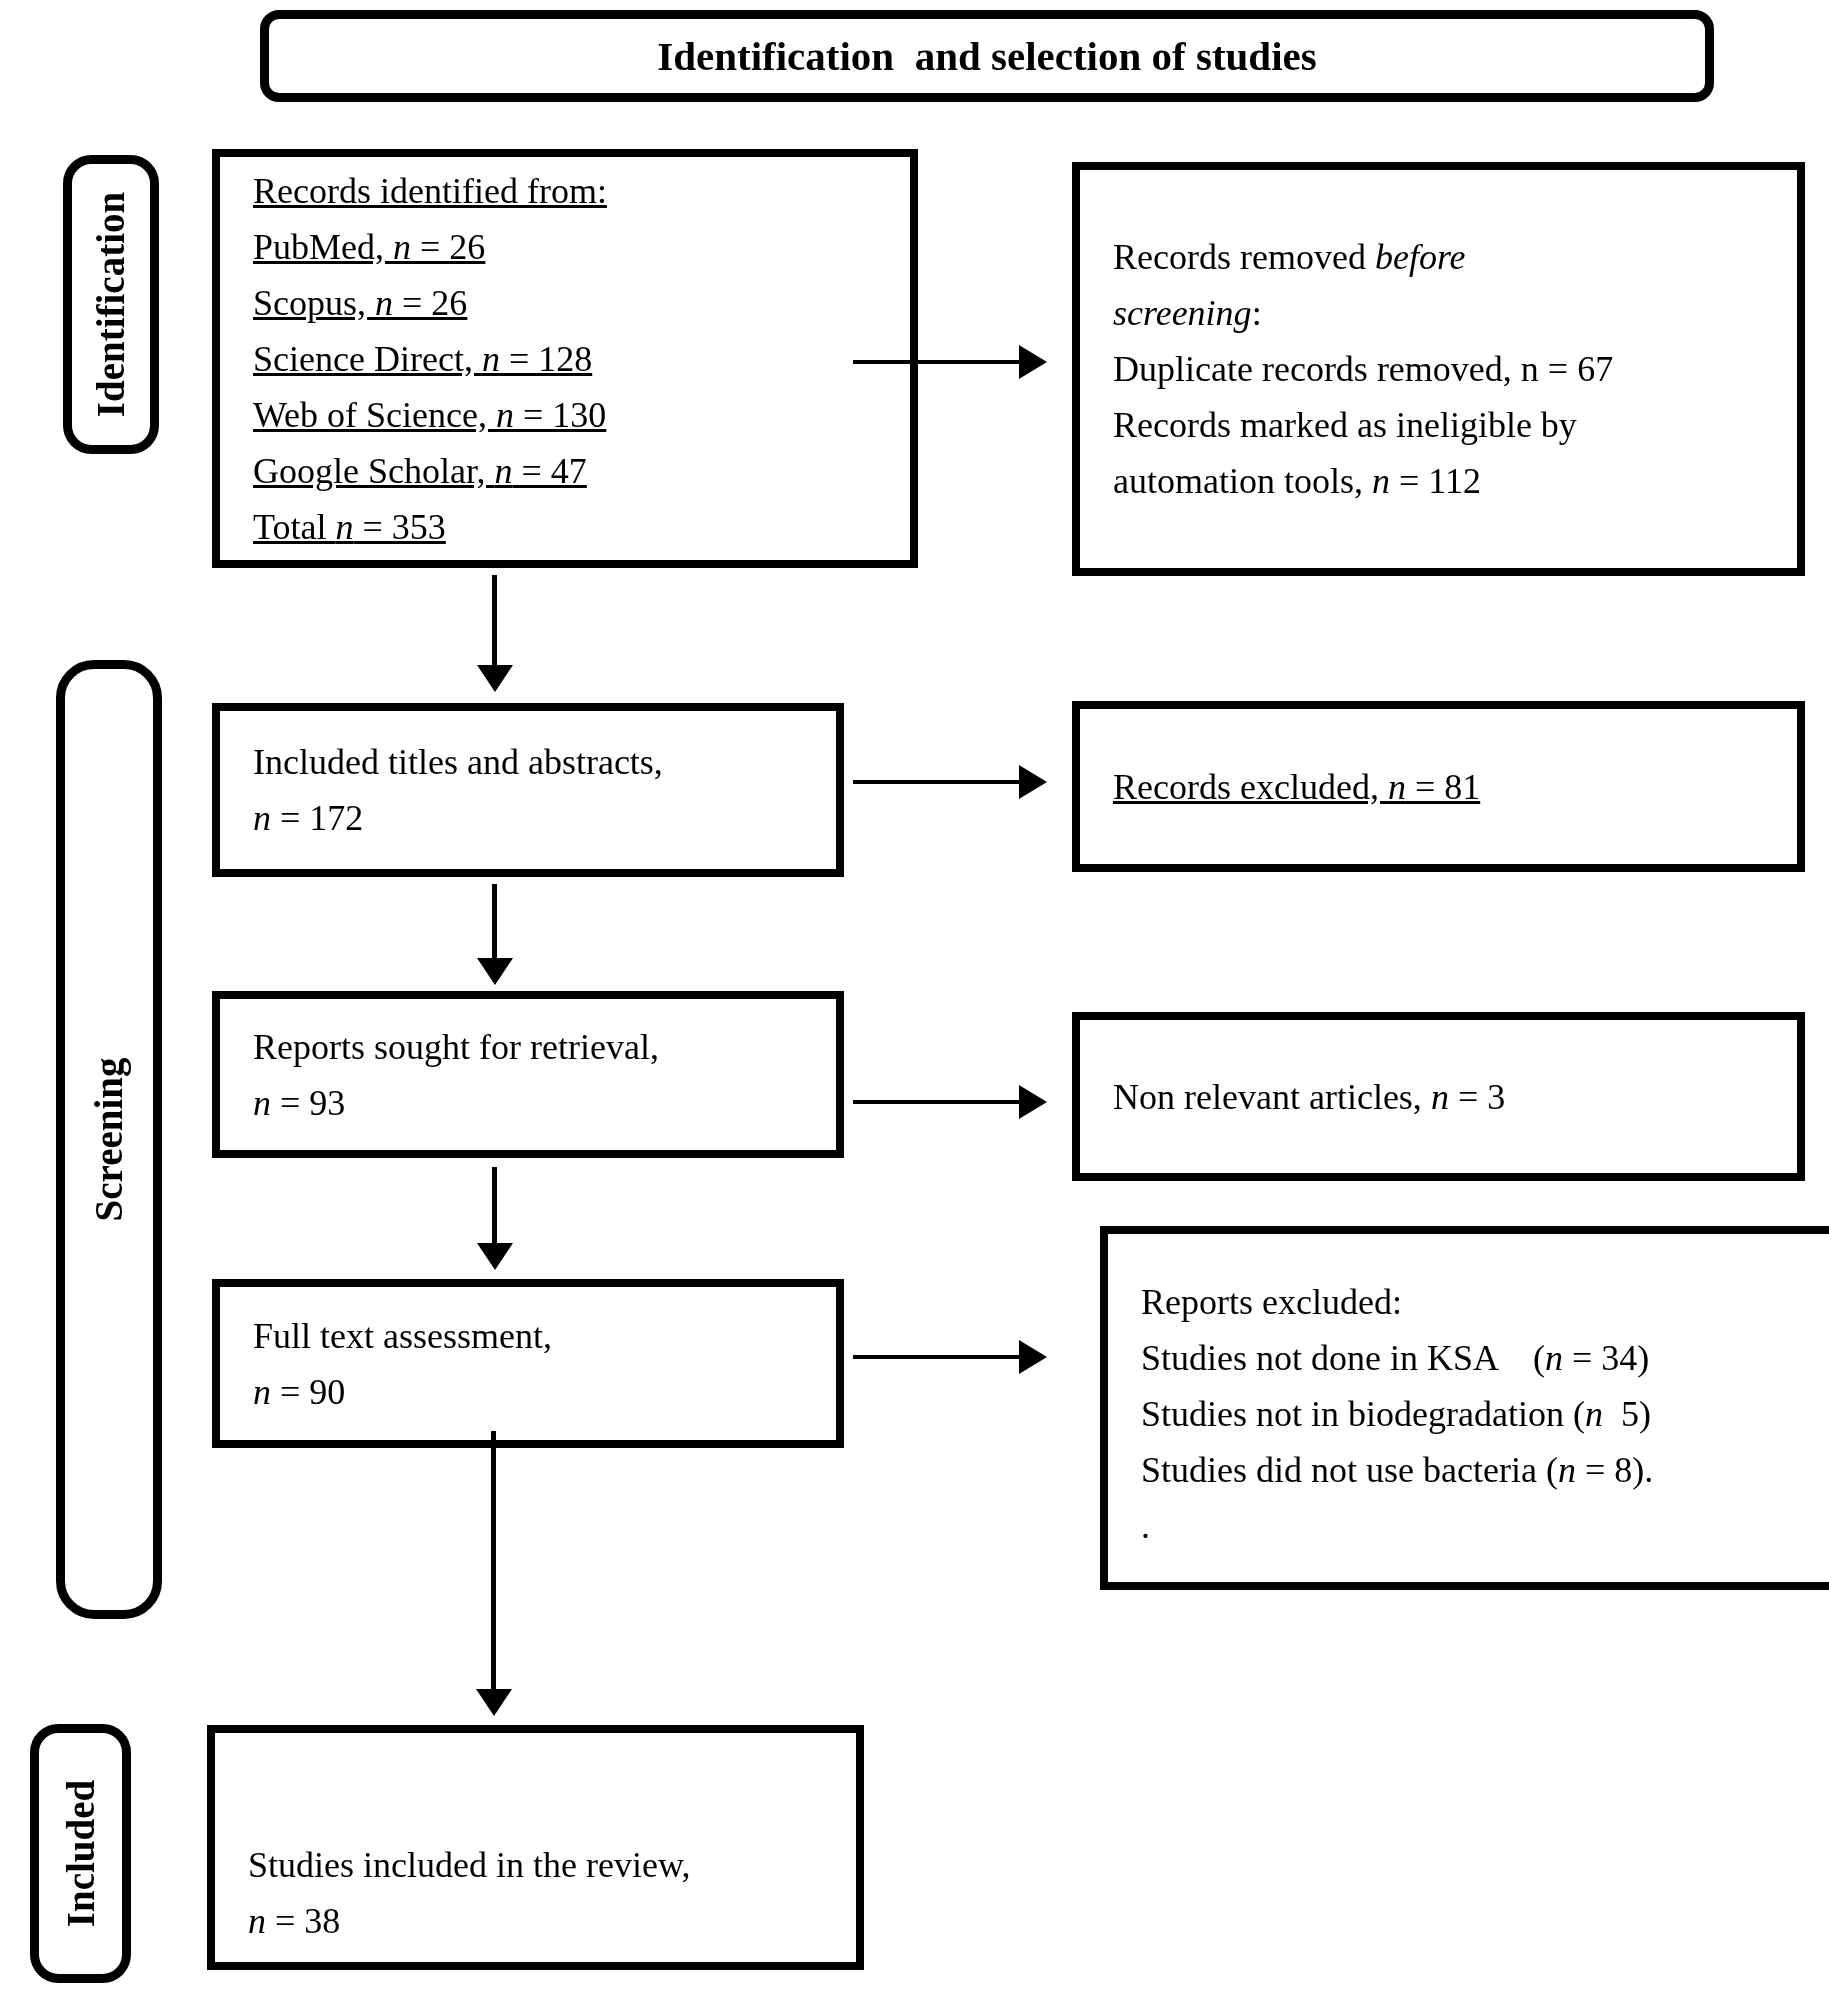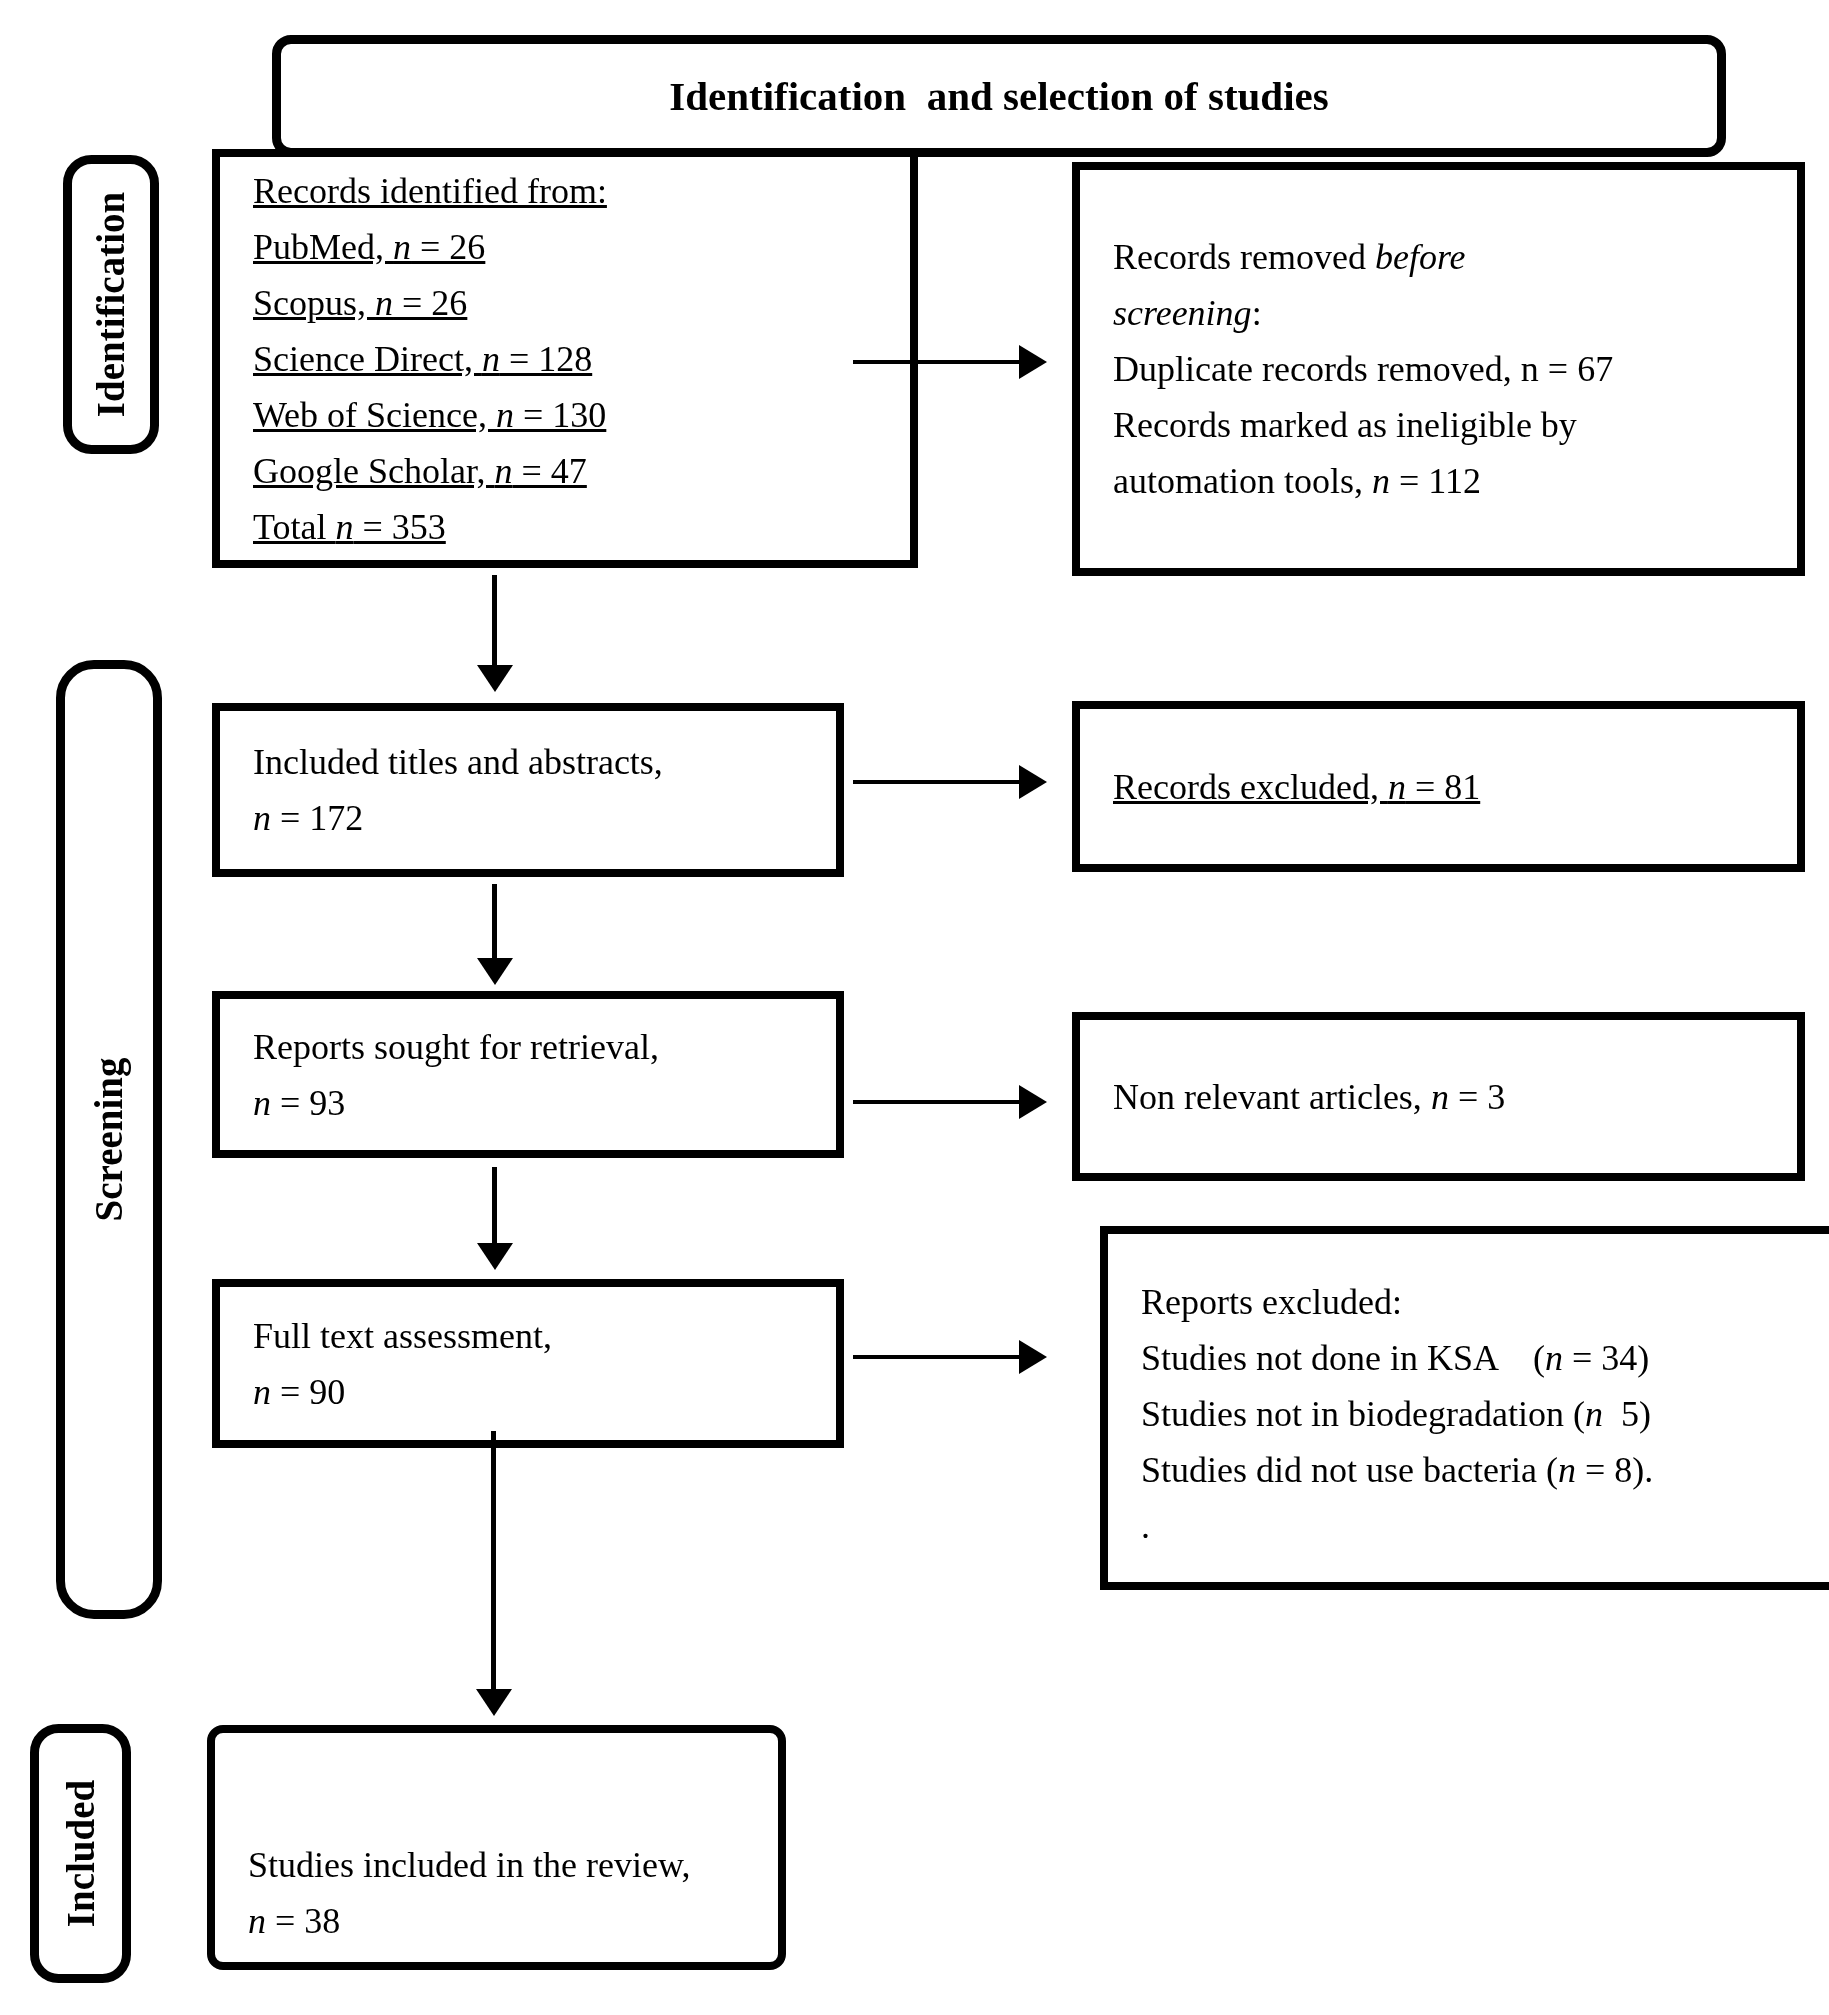--- a/index.html
+++ b/index.html
@@ -86,34 +86,34 @@
     position:absolute;
     bottom:-27px;
     left:50%;
     transform:translateX(-50%);
     width:0;height:0;
     border-top:27px solid #000;
     border-left:18px solid transparent;
     border-right:18px solid transparent;
   }
   
-  #title      {left:260px;  top:35px;   width:1454px; height:122px;margin-left:12px;}
+  #title      {left:260px;  top:10px;   width:1454px; height:92px;}
   #lbl-identification{left:63px; top:155px;  width:96px; height:299px;}
   #lbl-screening     {left:56px;  top:660px; width:106px; height:959px; border-radius:38px;}
   #lbl-included      {left:30px;  top:1724px; width:101px; height:259px;}
 
   #b1{left:212px;  top:149px;  width:706px;  height:419px;text-decoration:underline;}
   #r1{left:1072px; top:162px;  width:733px; height:414px;}
   #b2{left:212px;  top:703px; width:632px;  height:174px;}
   #r2{left:1072px; top:701px; width:733px; height:171px;text-decoration:underline;}
   #b3{left:212px;  top:991px; width:632px;  height:167px;}
   #r3{left:1072px; top:1012px; width:733px; height:169px;font-family:Liberation Serif, serif;}
   #b4{left:212px;  top:1279px; width:632px;  height:169px;}
   #r4{left:1072px; top:1226px; width:742px; height:364px; padding-top:25px;margin-left:28px;}
-  #b5{left:207px;  top:1725px; width:579px; height:245px; justify-content:flex-end; border-radius:16px;}
+  #b5{left:207px;  top:1725px; width:657px; height:245px; justify-content:flex-end; }
 
   #a1{left:853px; top:360px;  width:166px;}
   #a2{left:853px; top:780px; width:166px;}
   #a3{left:853px; top:1100px; width:166px;}
   #a4{left:853px; top:1355px; width:166px;}
 
   #v1{left:492px; top:575px;  height:90px;}
   #v2{left:492px; top:884px; height:74px;}
   #v3{left:492px; top:1167px; height:76px;}
   #v4{left:491px; top:1431px; height:258px;}

